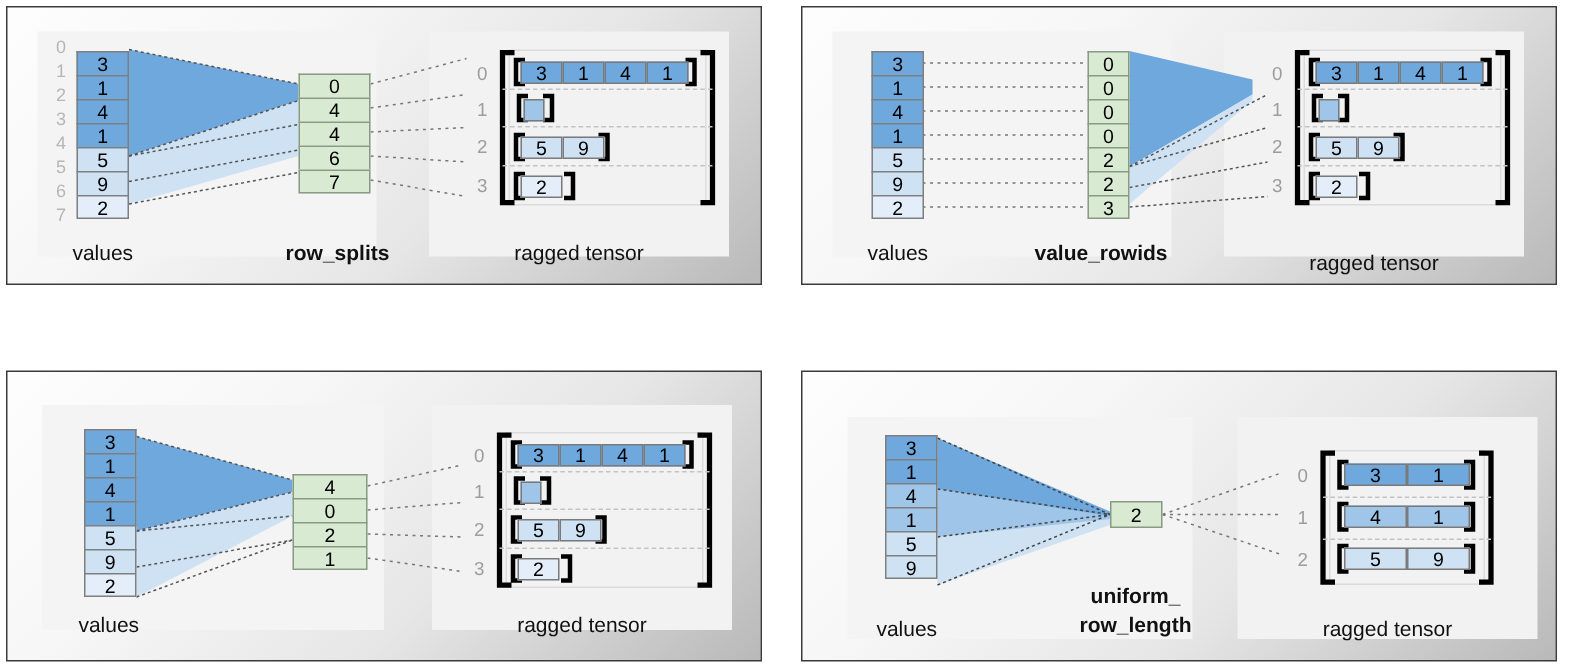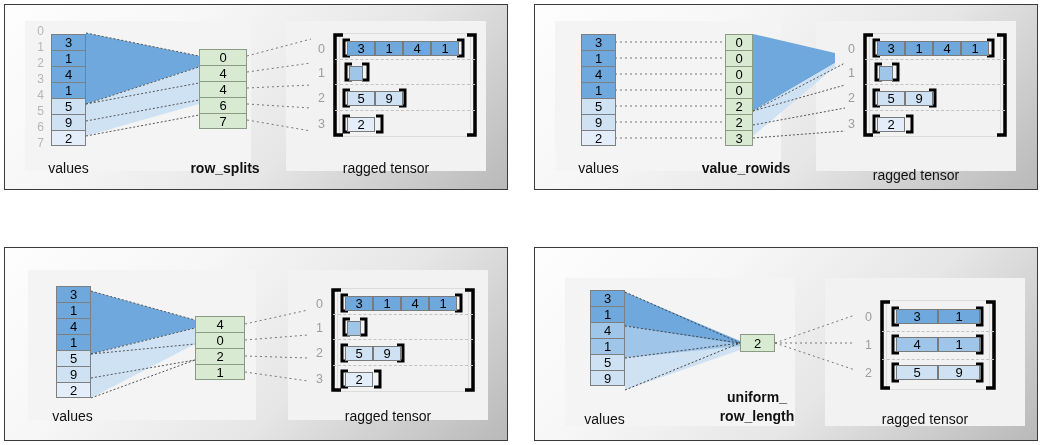--- a/index.html
+++ b/index.html
@@ -182,21 +182,21 @@
     <div class="cell green">0</div>
     <div class="cell green">0</div>
     <div class="cell green">0</div>
     <div class="cell green">0</div>
     <div class="cell green">2</div>
     <div class="cell green">2</div>
     <div class="cell green">3</div>
   </div>
 
   <div class="cap" style="left:26px;top:155px;width:75px;">values</div>
-  <div class="cap bold" style="left:136px;top:155px;width:150px;">value_rowids</div>
+  <div class="cap bold" style="left:124px;top:155px;width:150px;">value_rowids</div>
   <div class="cap" style="left:301px;top:162px;width:160px;">ragged tensor</div>
 
   <div style="position:absolute;left:328px;top:28px;width:144px;height:104px;">
     <div class="tbox" style="left:6px;top:0;width:132px;height:104px;"></div>
     <svg width="150" height="110">
       <path d="M10,2 L2,2 L2,102 L10,102" fill="none" stroke="#000" stroke-width="3.5"></path>
       <path d="M134,2 L142,2 L142,102 L134,102" fill="none" stroke="#000" stroke-width="3.5"></path>
     </svg>
     <div class="sep" style="left:2px;top:26px;width:140px;"></div>
     <div class="sep" style="left:2px;top:51px;width:140px;"></div>

